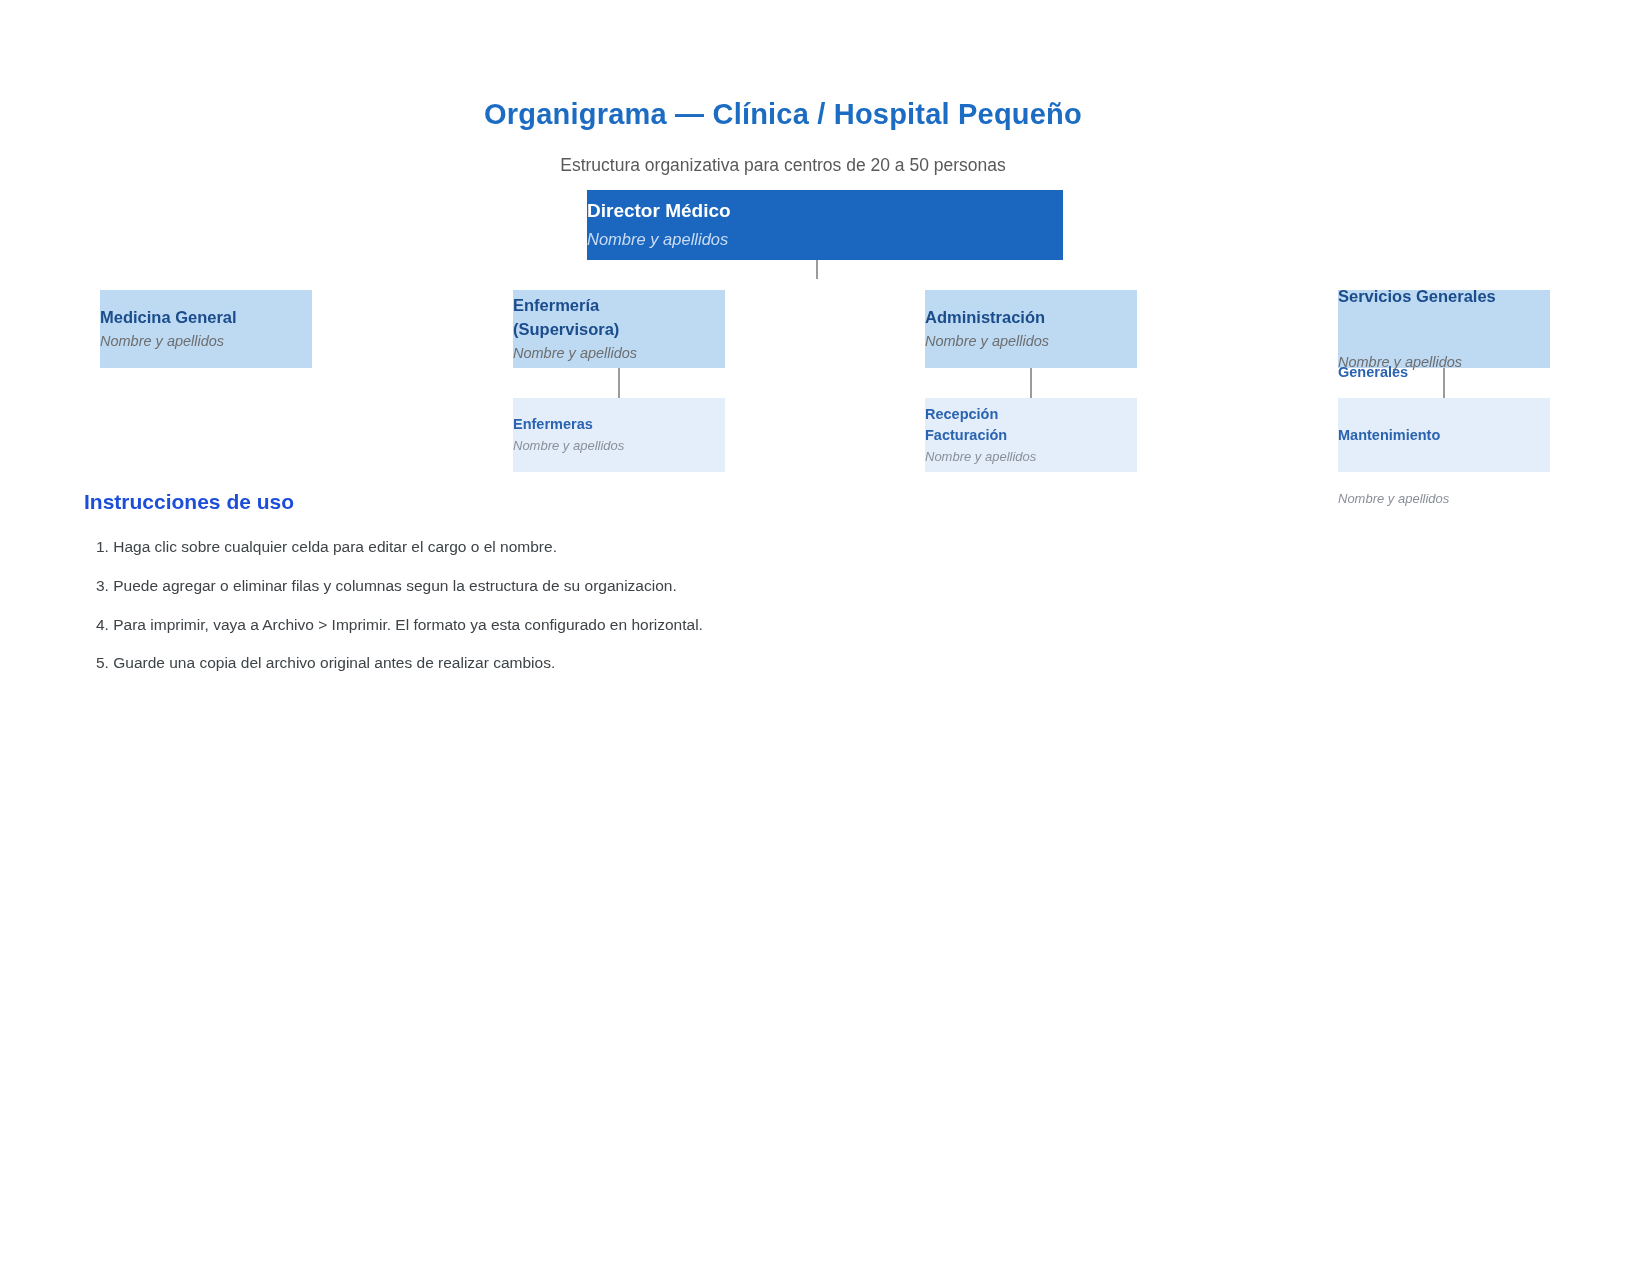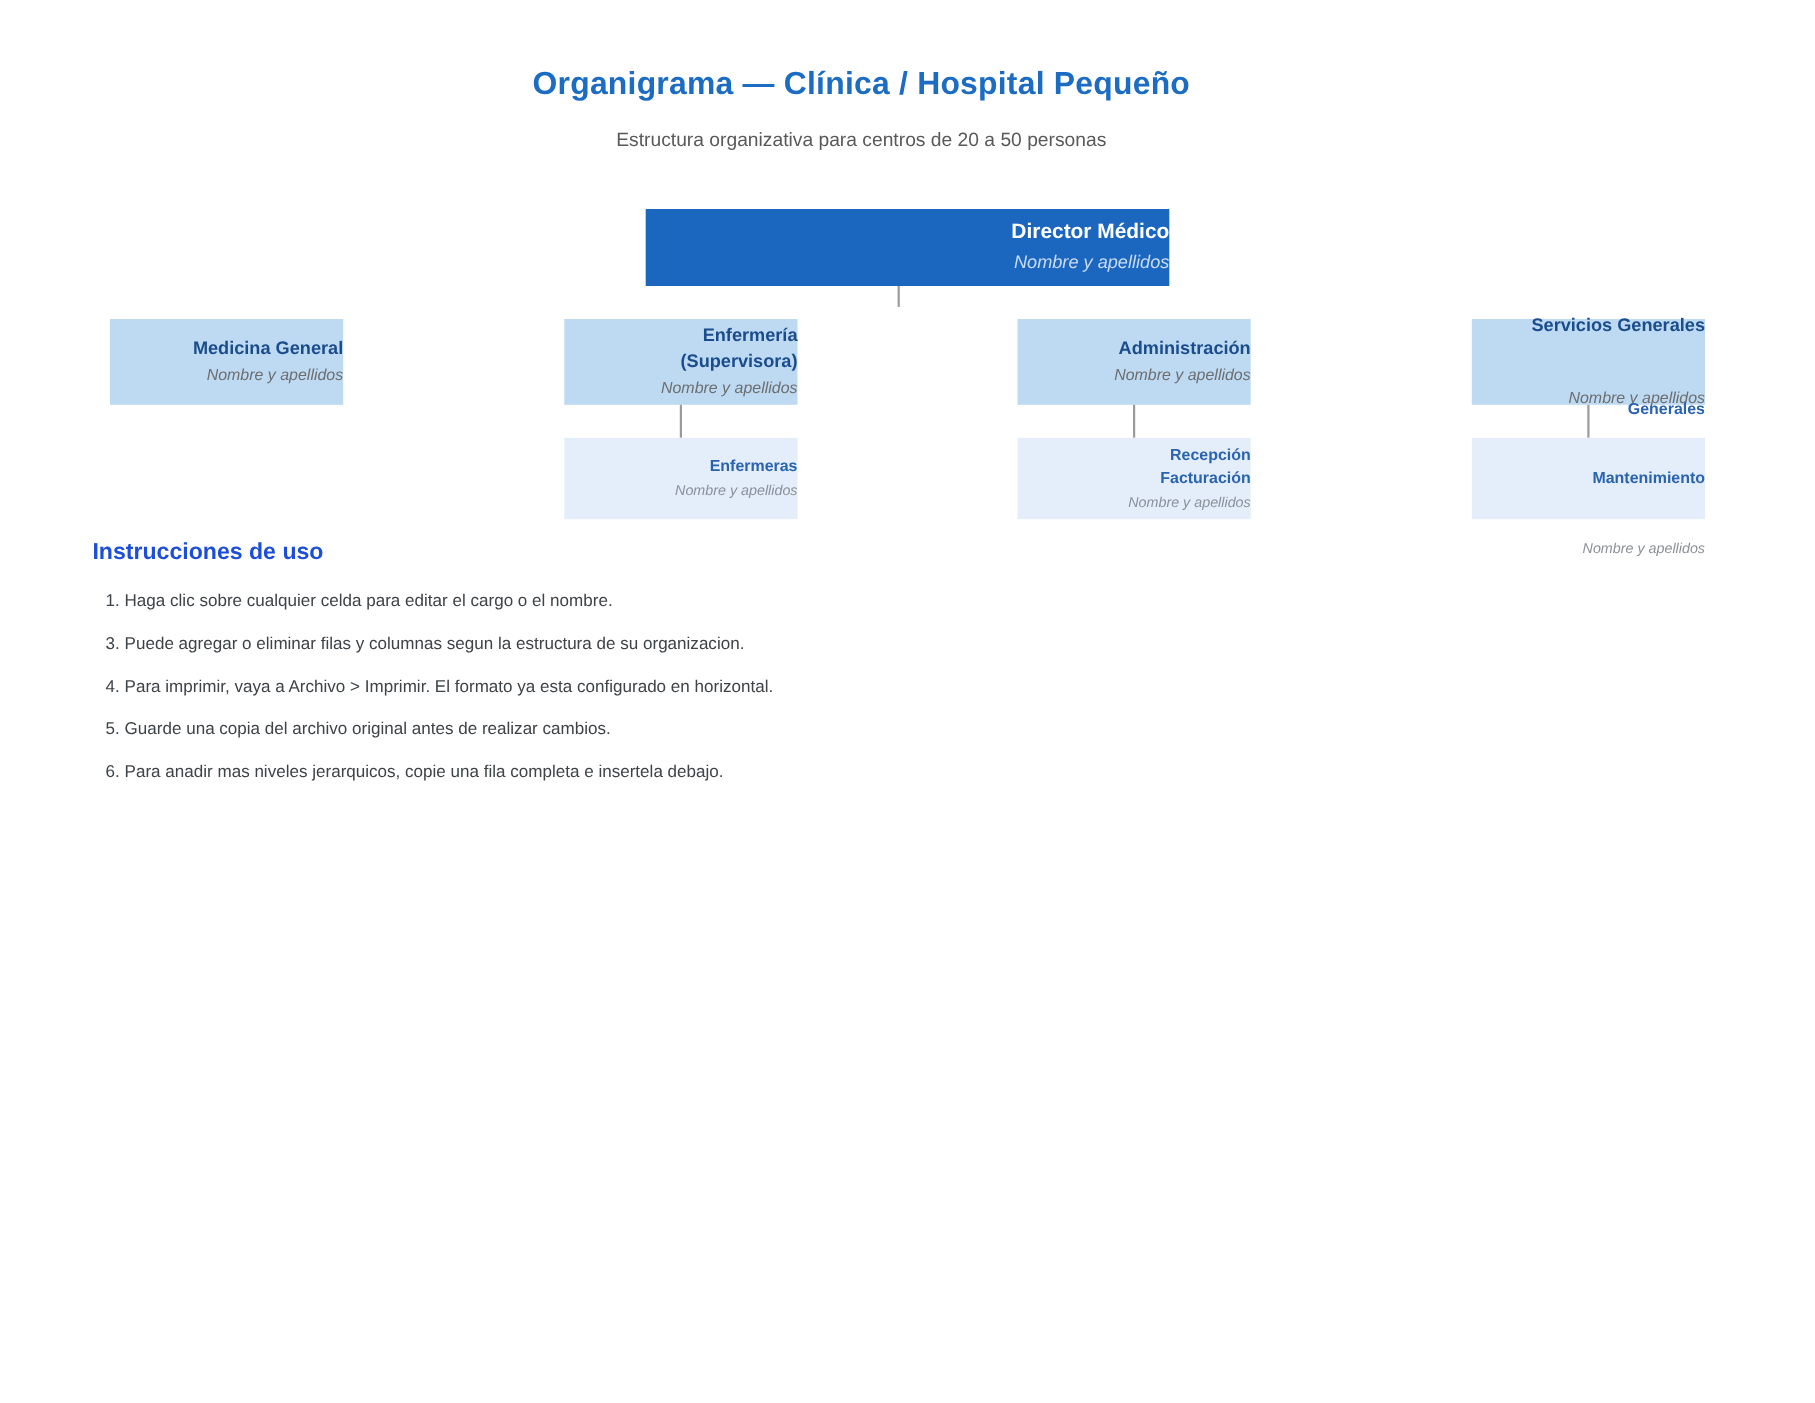--- a/index.html
+++ b/index.html
@@ -9,36 +9,36 @@
     background: #ffffff;
     font-family: "Liberation Sans", sans-serif;
     position: relative;
     overflow: hidden;
   }
   .page { position: relative; width: 1650px; height: 1275px; background:#fff; }
 
   
   .header { position: absolute; left: 0; top: 0; width: 1566px; text-align: center; }
   .doc-title {
-    margin: 0; padding-top: 60px;
+    margin: 0; padding-top: 98px;
     font-size: 29px; font-weight: bold;
     color: #1b6cc2; letter-spacing: 0.2px;
   }
   .doc-subtitle {
     margin: 0; padding-top: 24px;
     font-size: 17.5px; color: #595959;
   }
 
   
   .org-chart { position: absolute; left: 0; top: 0; width: 1650px; height: 480px; }
 
   .org-box {
     position: absolute;
     display: flex; flex-direction: column;
-    align-items: flex-end; justify-content: center;
+    align-items: flex-start; justify-content: center;
     text-align: center;
   }
   .box-root {
     left: 587px; top: 190px; width: 476px; height: 70px;
     background: #1b66bf;
   }
   .box-root .box-title { color: #ffffff; font-size: 19px; font-weight: bold; line-height: 28px; }
   .box-root .box-name  { color: #c9dcf4; font-size: 16.5px; font-style: italic; line-height: 28px; }
 
   .lvl2 { top: 290px; width: 212px; height: 78px; background: #bedaf2; }
@@ -133,16 +133,15 @@
     </div>
 
   </div>
 
   <div class="instructions">
     <h2 class="instructions-heading">Instrucciones de uso</h2>
     <p class="instruction-item">1. Haga clic sobre cualquier celda para editar el cargo o el nombre.</p>
     <p class="instruction-item">3. Puede agregar o eliminar filas y columnas segun la estructura de su organizacion.</p>
     <p class="instruction-item">4. Para imprimir, vaya a Archivo &gt; Imprimir. El formato ya esta configurado en horizontal.</p>
     <p class="instruction-item">5. Guarde una copia del archivo original antes de realizar cambios.</p>
-    <p class="instruction-item">6. Para anadir mas niveles jerarquicos, copie una fila completa e insertela debajo.</p>
   </div>
 
 </div>
 
 </body></html>

